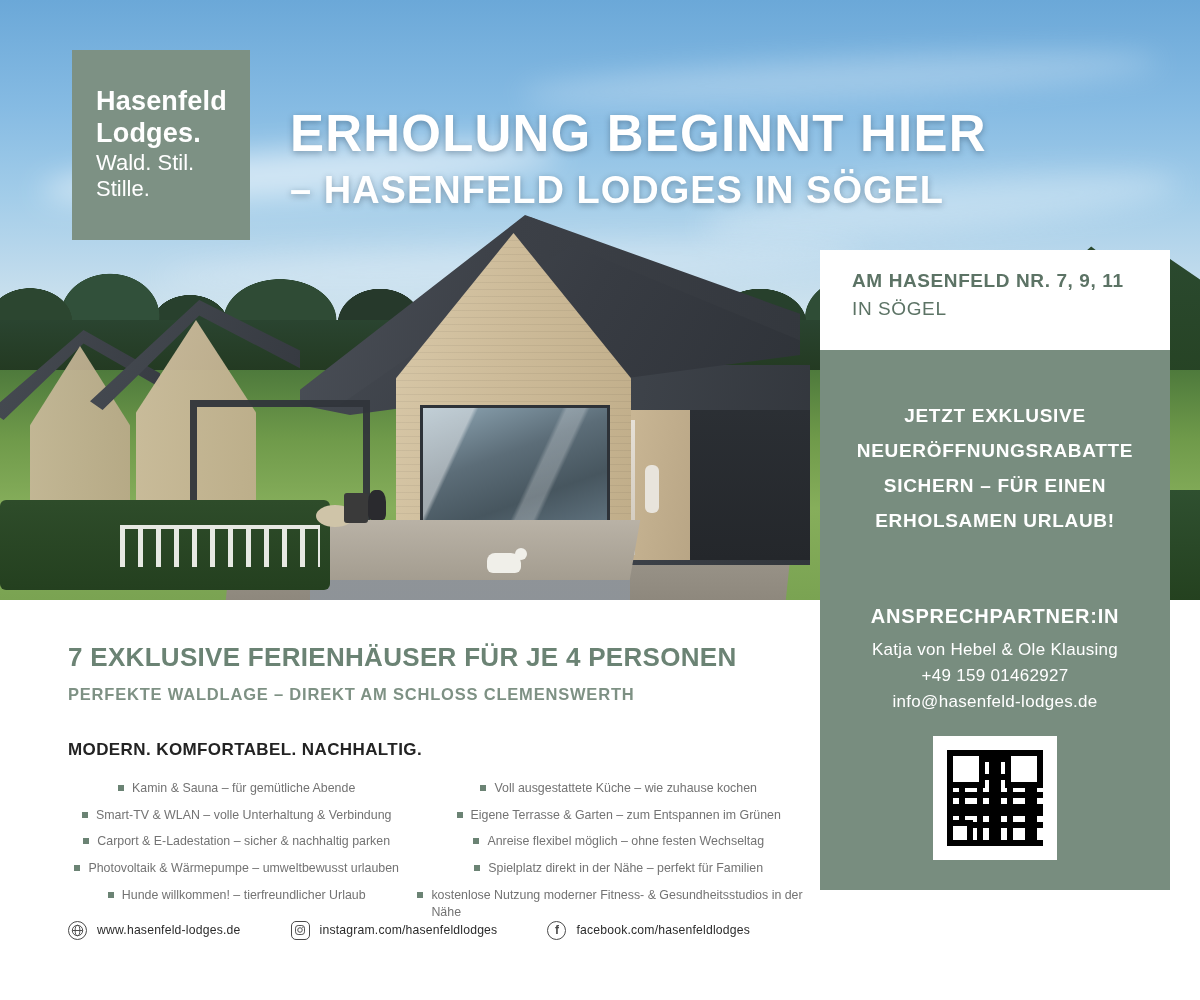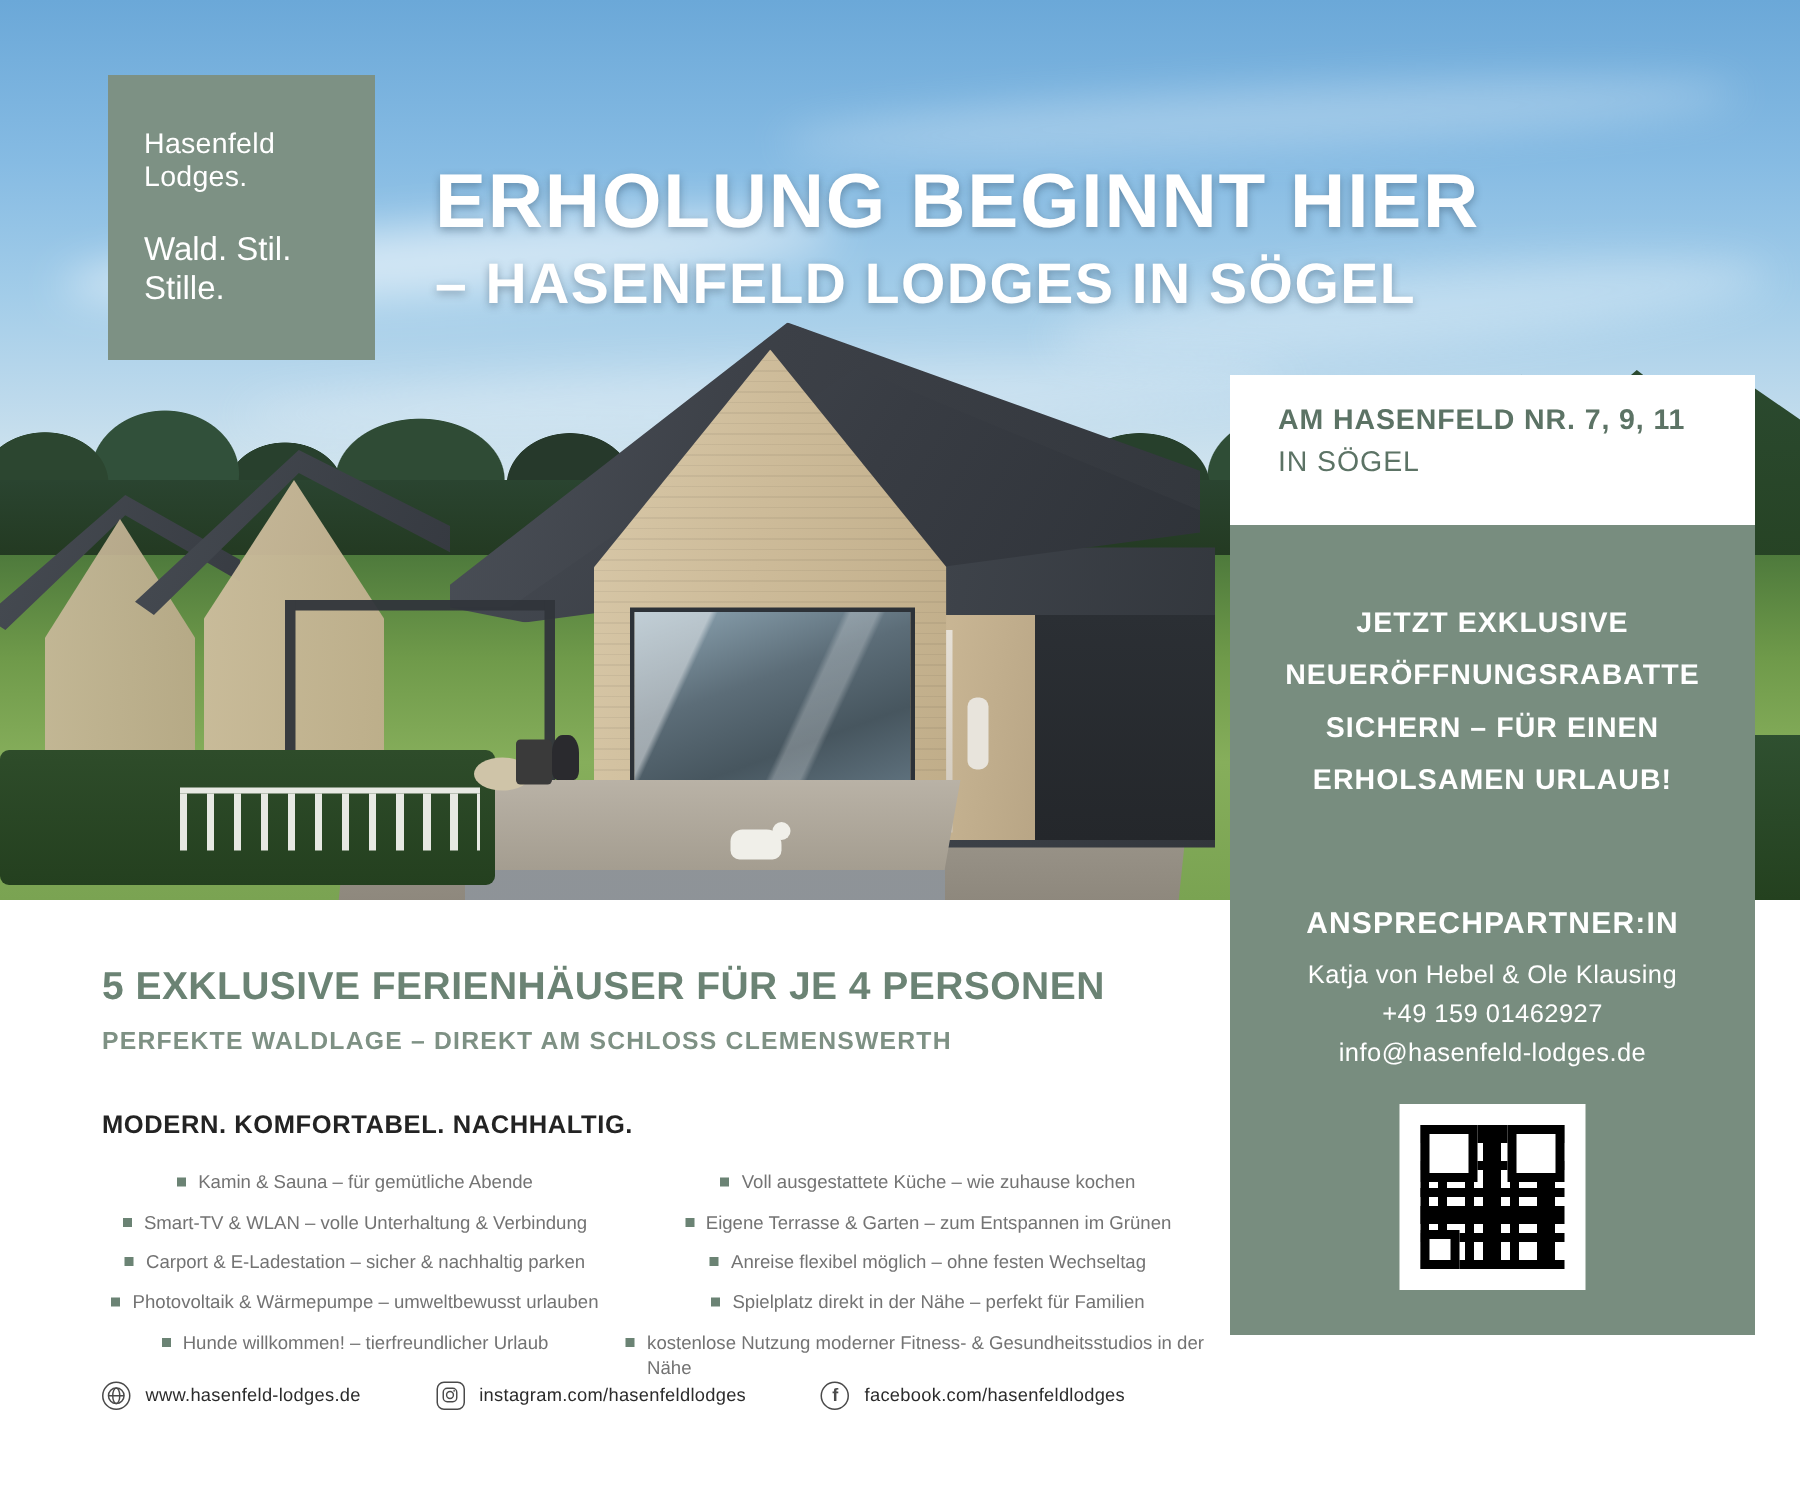--- a/index.html
+++ b/index.html
@@ -231,24 +231,23 @@
 
   
   .logo-box {
     position: absolute; left: 72px; top: 50px;
     width: 178px; height: 190px;
     background: #7d9184;
     padding: 36px 0 0 24px;
     color: #ffffff;
   }
   .logo-main {
-    font-size: 19px; font-weight: 400; line-height: 1.18; letter-spacing: .2px;
+    font-size: 27px; font-weight: 700; line-height: 1.18; letter-spacing: .2px;
   }
   .logo-sub {
-    margin-top: 22px;
     font-size: 22px; font-weight: 400; line-height: 1.2;
   }
 
   
   .headline {
     position: absolute; left: 290px; top: 108px; width: 870px;
     color: #ffffff;
     text-shadow: 0 2px 6px rgba(20,40,60,.35);
   }
   .headline .l1 {
@@ -462,21 +461,21 @@
     <div class="gp-contact-line" style="margin-top:6px">+49 159 01462927</div>
     <div class="gp-contact-line" style="margin-top:6px">info@hasenfeld-lodges.de</div>
     <div class="qr-wrap">
       <div class="qr">
           <span></span>
         </div>
     </div>
   </div>
 
   <div class="lower">
-    <div class="h2">5 EXKLUSIVE FERIENHÄUSER FÜR JE 4 PERSONEN</div>
+    <div class="h2">7 EXKLUSIVE FERIENHÄUSER FÜR JE 4 PERSONEN</div>
     <div class="h3">PERFEKTE WALDLAGE – DIREKT AM SCHLOSS CLEMENSWERTH</div>
     <div class="h4">MODERN. KOMFORTABEL. NACHHALTIG.</div>
 
     <div class="features">
       <div class="fcol">
         <div class="fitem">
           <span class="bullet"></span>
           <span>Kamin &amp; Sauna – für gemütliche Abende</span>
         </div>
         <div class="fitem">

